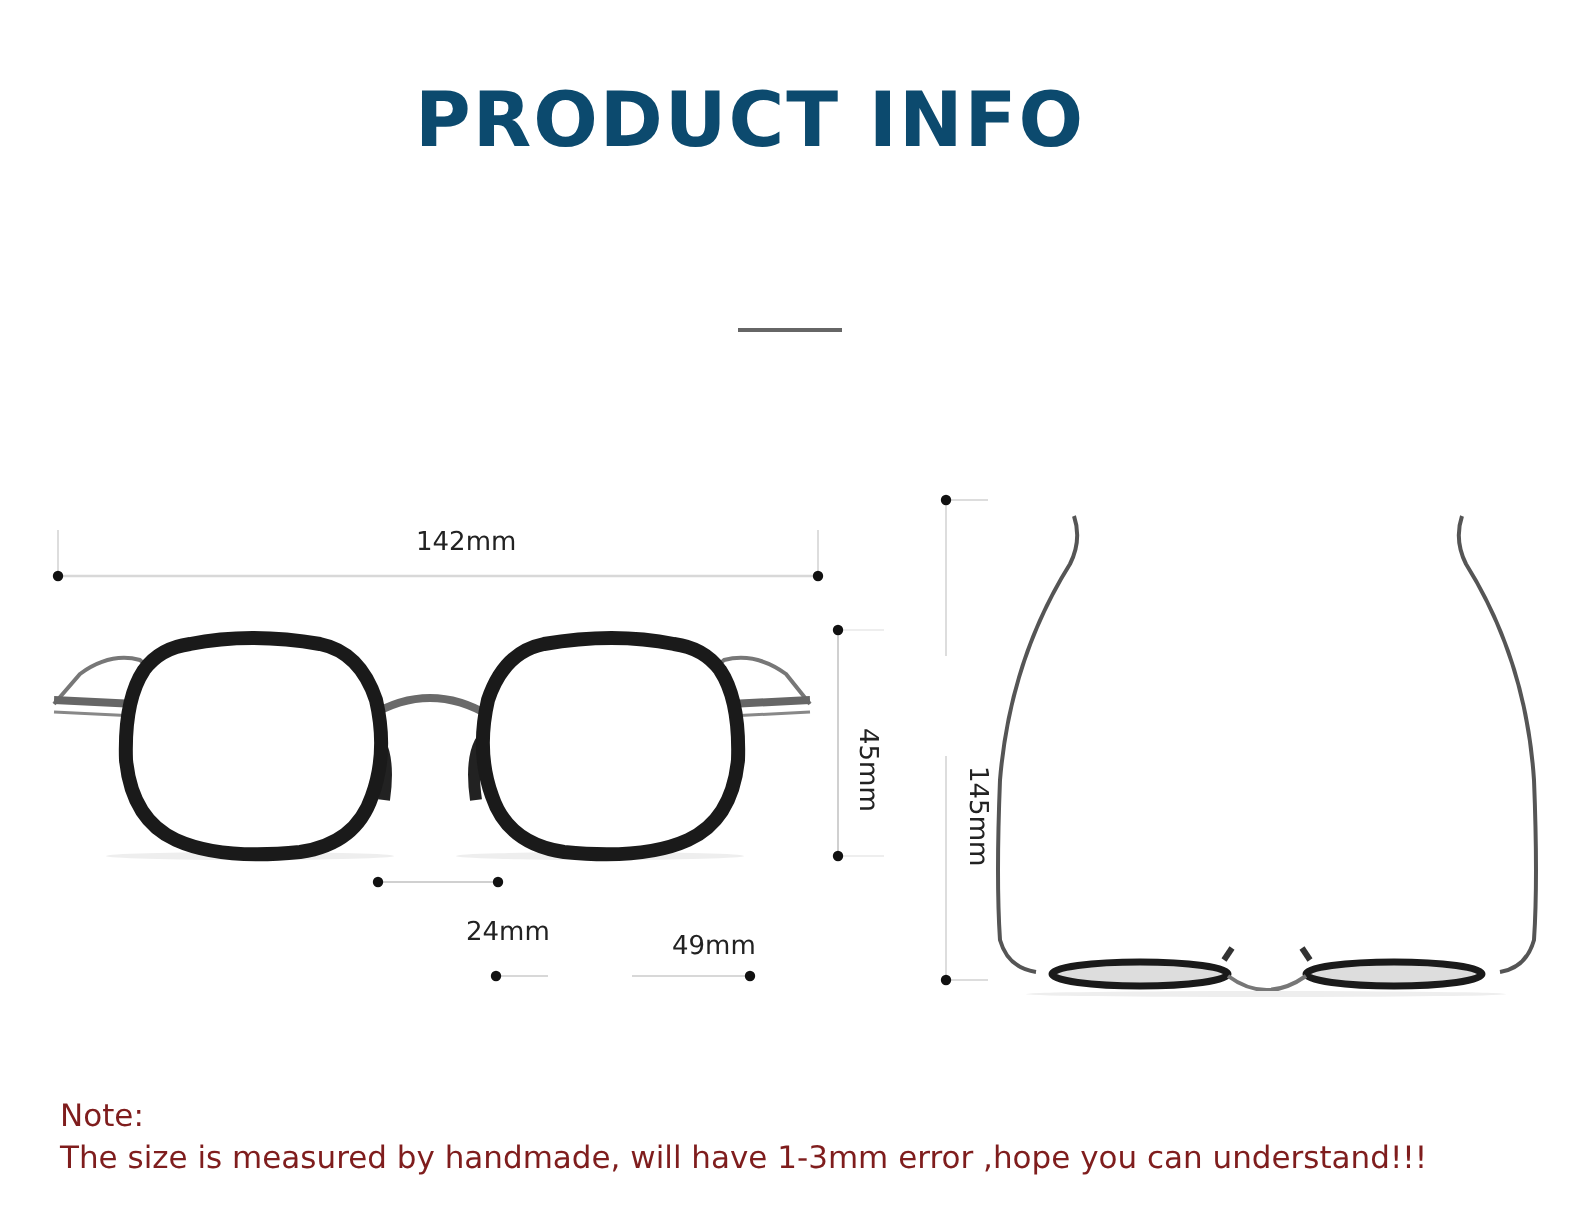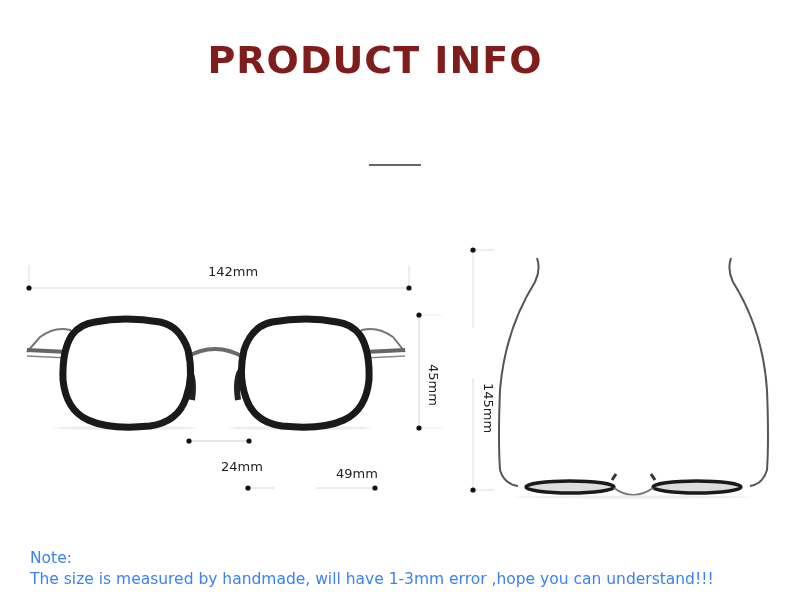--- a/index.html
+++ b/index.html
@@ -1,22 +1,22 @@
 <!DOCTYPE html>
 <html><head>
   <meta charset="utf-8">
   <style>
     html, body { margin: 0; padding: 0; background: #ffffff; }
     body { width: 790px; height: 613px; position: relative; overflow: hidden; font-family: "Liberation Sans", sans-serif; color: #222; }
-    .title { position: absolute; left: 0; width: 750px; top: 38px; text-align: center; font-family: "DejaVu Sans", sans-serif; font-weight: bold; font-size: 38px; letter-spacing: 1px; color: #7f1d1d; }
+    .title { position: absolute; left: 0; width: 750px; top: 38px; text-align: center; font-family: "DejaVu Sans", sans-serif; font-weight: bold; font-size: 38px; letter-spacing: 1px; color: #0c4a6e; }
     .title-rule { position: absolute; left: 369px; top: 164px; width: 52px; height: 2px; background: #666; }
     .dim-label { position: absolute; font-family: "DejaVu Sans", sans-serif; font-size: 13px; color: #222; white-space: nowrap; }
     .vlabel { transform-origin: left top; transform: rotate(90deg); }
     svg { position: absolute; left: 0; top: 0; }
-    .note { position: absolute; left: 30px; font-family: "DejaVu Sans", sans-serif; font-size: 15.5px; color: #3b82f6; white-space: nowrap; }
+    .note { position: absolute; left: 30px; font-family: "DejaVu Sans", sans-serif; font-size: 15.5px; color: #7f1d1d; white-space: nowrap; }
   </style>
 </head>
 <body>
 
 <div class="title">PRODUCT INFO</div>
 <div class="title-rule"></div>
 
 <svg width="790" height="613" viewBox="0 0 790 613">
 
   <g>
@@ -94,18 +94,18 @@
     <path d="M 614 488 Q 633 502 653 488" fill="none" stroke="#777" stroke-width="2"></path>
 
     <path d="M 612 480 L 616 474" stroke="#333" stroke-width="3"></path>
     <path d="M 655 480 L 651 474" stroke="#333" stroke-width="3"></path>
     <ellipse cx="633" cy="497" rx="120" ry="1.5" fill="#eee"></ellipse>
   </g>
 </svg>
 
 <div class="dim-label" style="left:208px; top:264px;">142mm</div>
 <div class="dim-label vlabel" style="left:441px; top:364px;">45mm</div>
-<div class="dim-label" style="left:221px; top:459px;">24mm</div>
+<div class="dim-label" style="left:233px; top:459px;">24mm</div>
 <div class="dim-label" style="left:336px; top:466px;">49mm</div>
 <div class="dim-label vlabel" style="left:496px; top:383px;">145mm</div>
 
 <div class="note" style="top:549px;">Note:</div>
 <div class="note" style="top:570px;">The size is measured by handmade, will have 1-3mm error ,hope you can understand!!!</div>
 
 </body></html>

